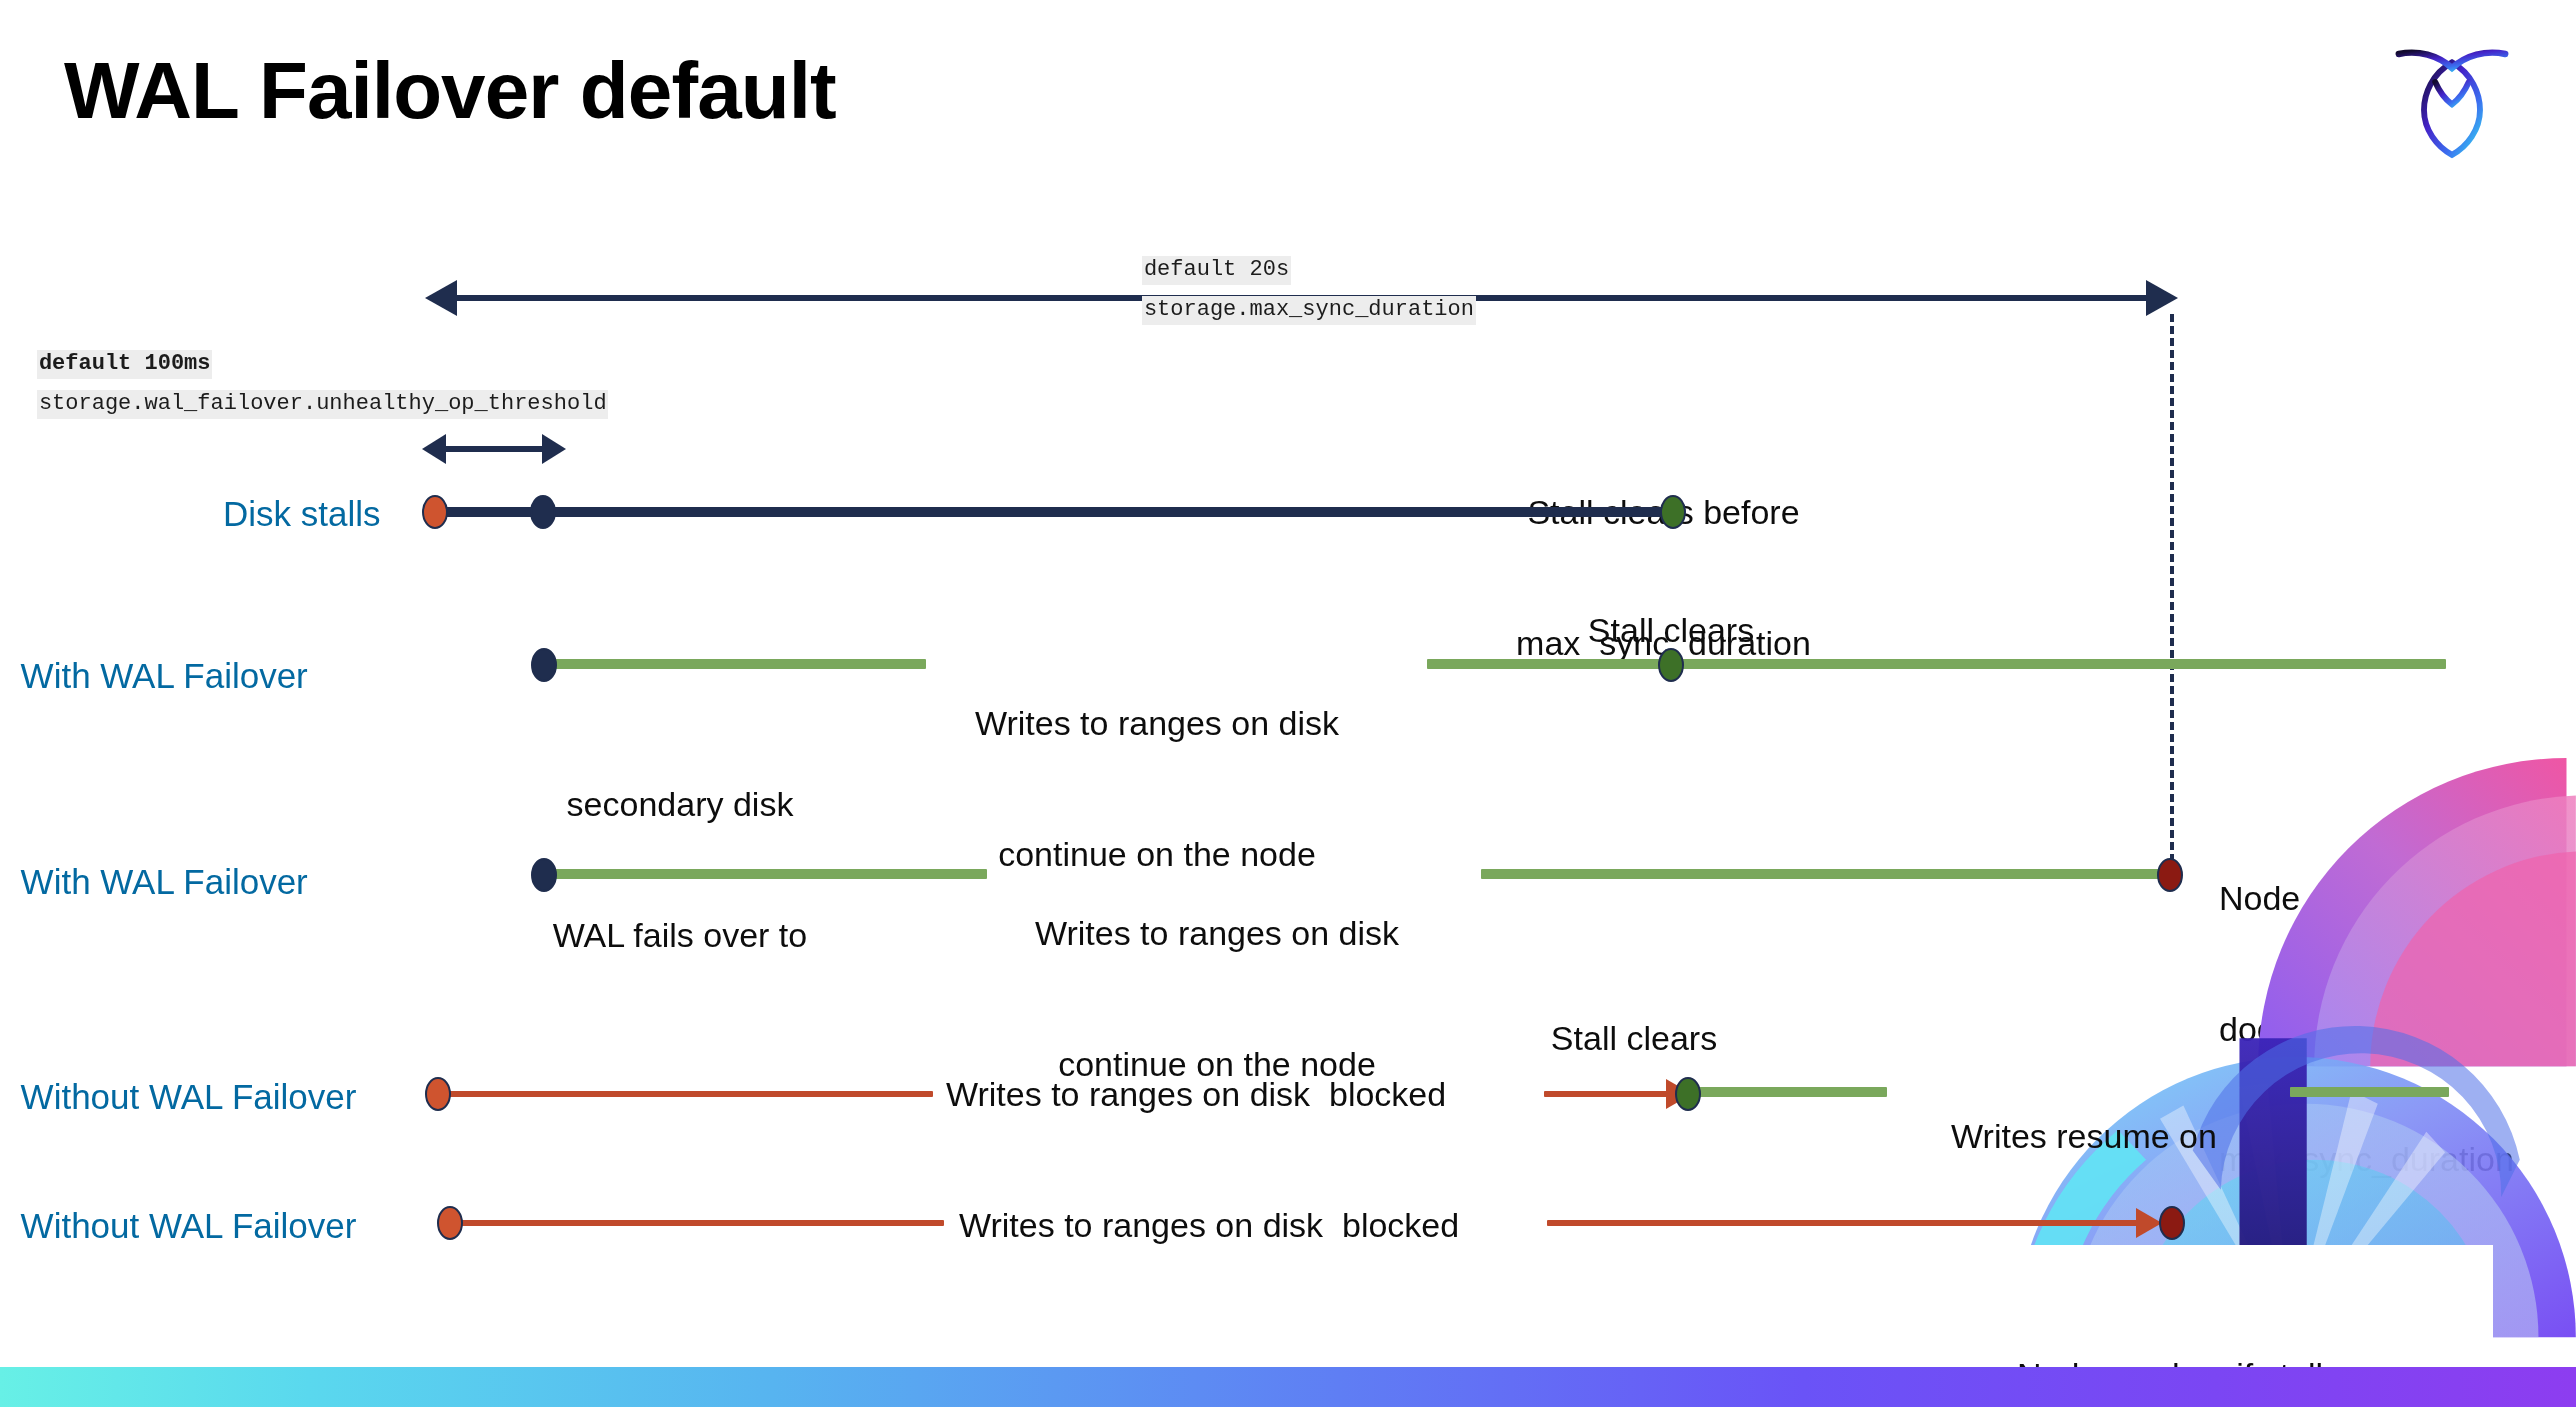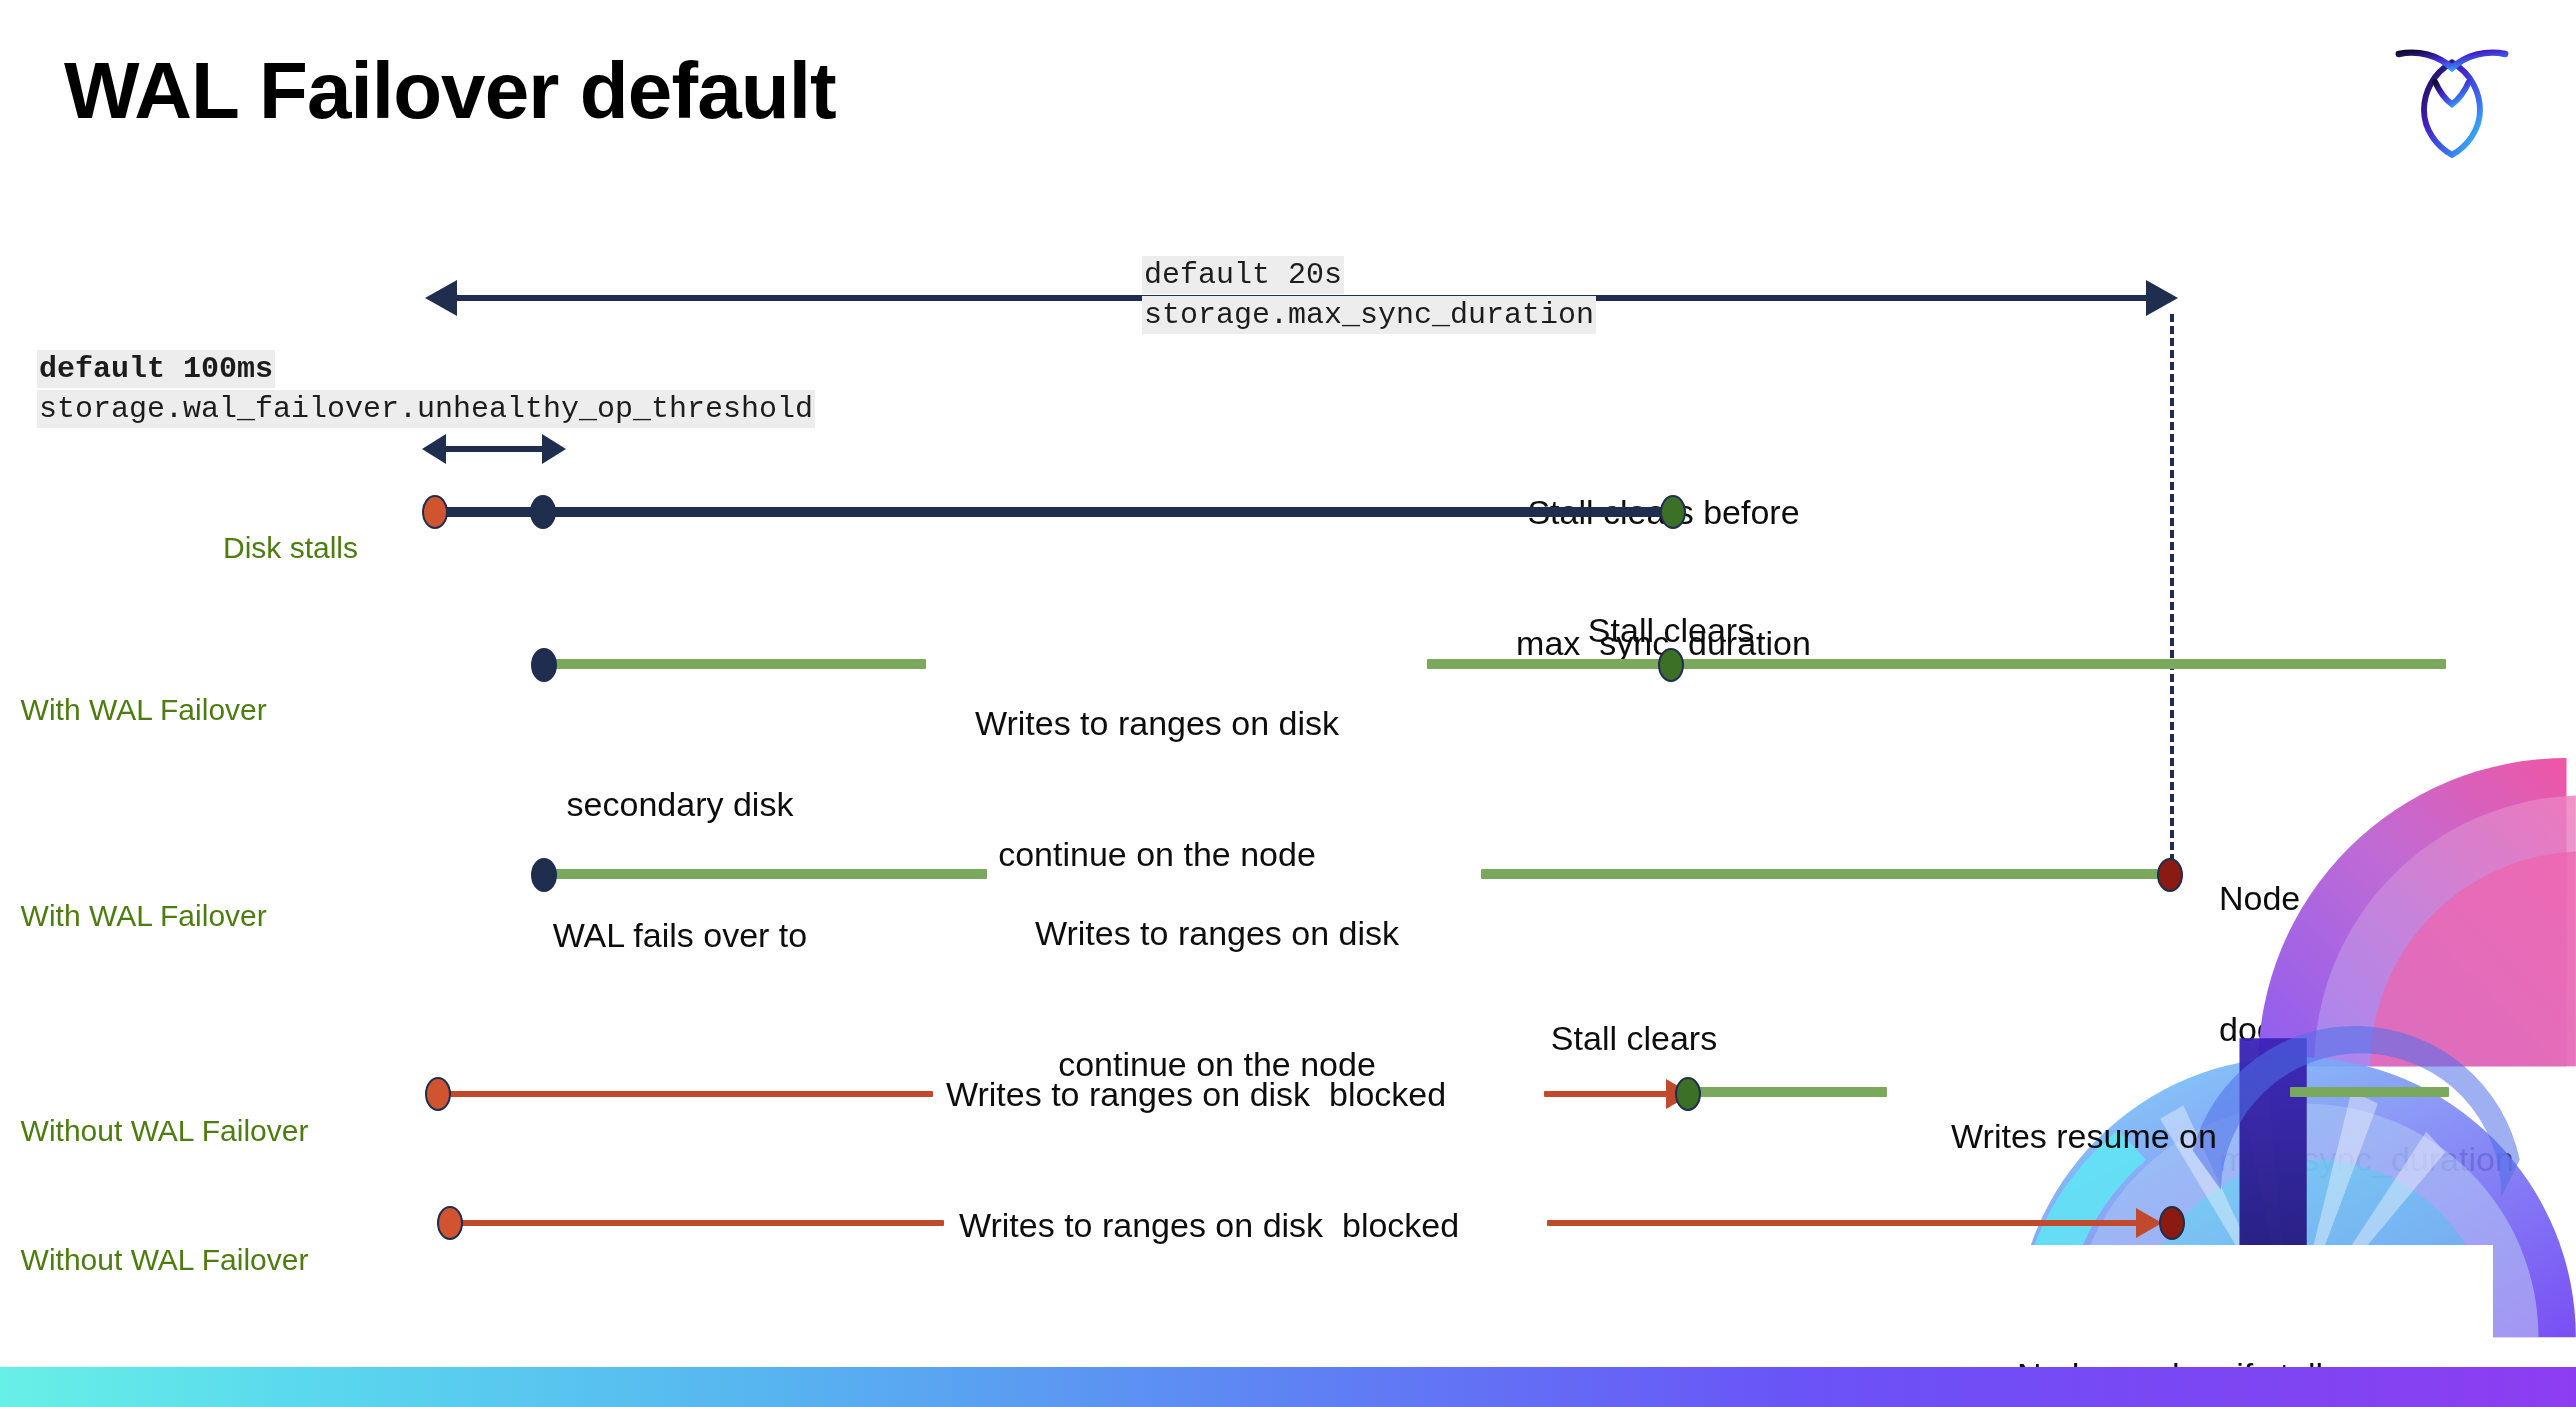--- a/index.html
+++ b/index.html
@@ -36,21 +36,21 @@
     left: 2382px;
     top: 26px;
     width: 140px;
     height: 140px;
   }
 
   
   .mono {
     position: absolute;
     font-family: "Liberation Mono", "DejaVu Sans Mono", monospace;
-    font-size: 30px;
+    font-size: 22px;
     color: #1c1c1c;
     background: #ededed;
     white-space: nowrap;
     line-height: 1.22;
     padding: 0.9px 1.9px;
   }
 
   
   .lbl {
     position: absolute;
@@ -58,24 +58,23 @@
     font-size: 34px;
     color: #0d0d0d;
     line-height: 1.28;
     white-space: pre;
   }
   .lbl.center { text-align: center; }
 
   .rowlabel {
     position: absolute;
     font-family: "Liberation Sans", sans-serif;
-    font-size: 30px;
-    color: #4d7c0f;
+    font-size: 35px;
+    color: #0369a1;
     white-space: nowrap;
-    margin-top: 37px;
   }
 
   
   .seg {
     position: absolute;
     height: 10.3px;
     border-radius: 0.9px;
   }
   .seg.thin { height: 5.6px; }
   .seg.navy  { background: #1f2d4e; }

